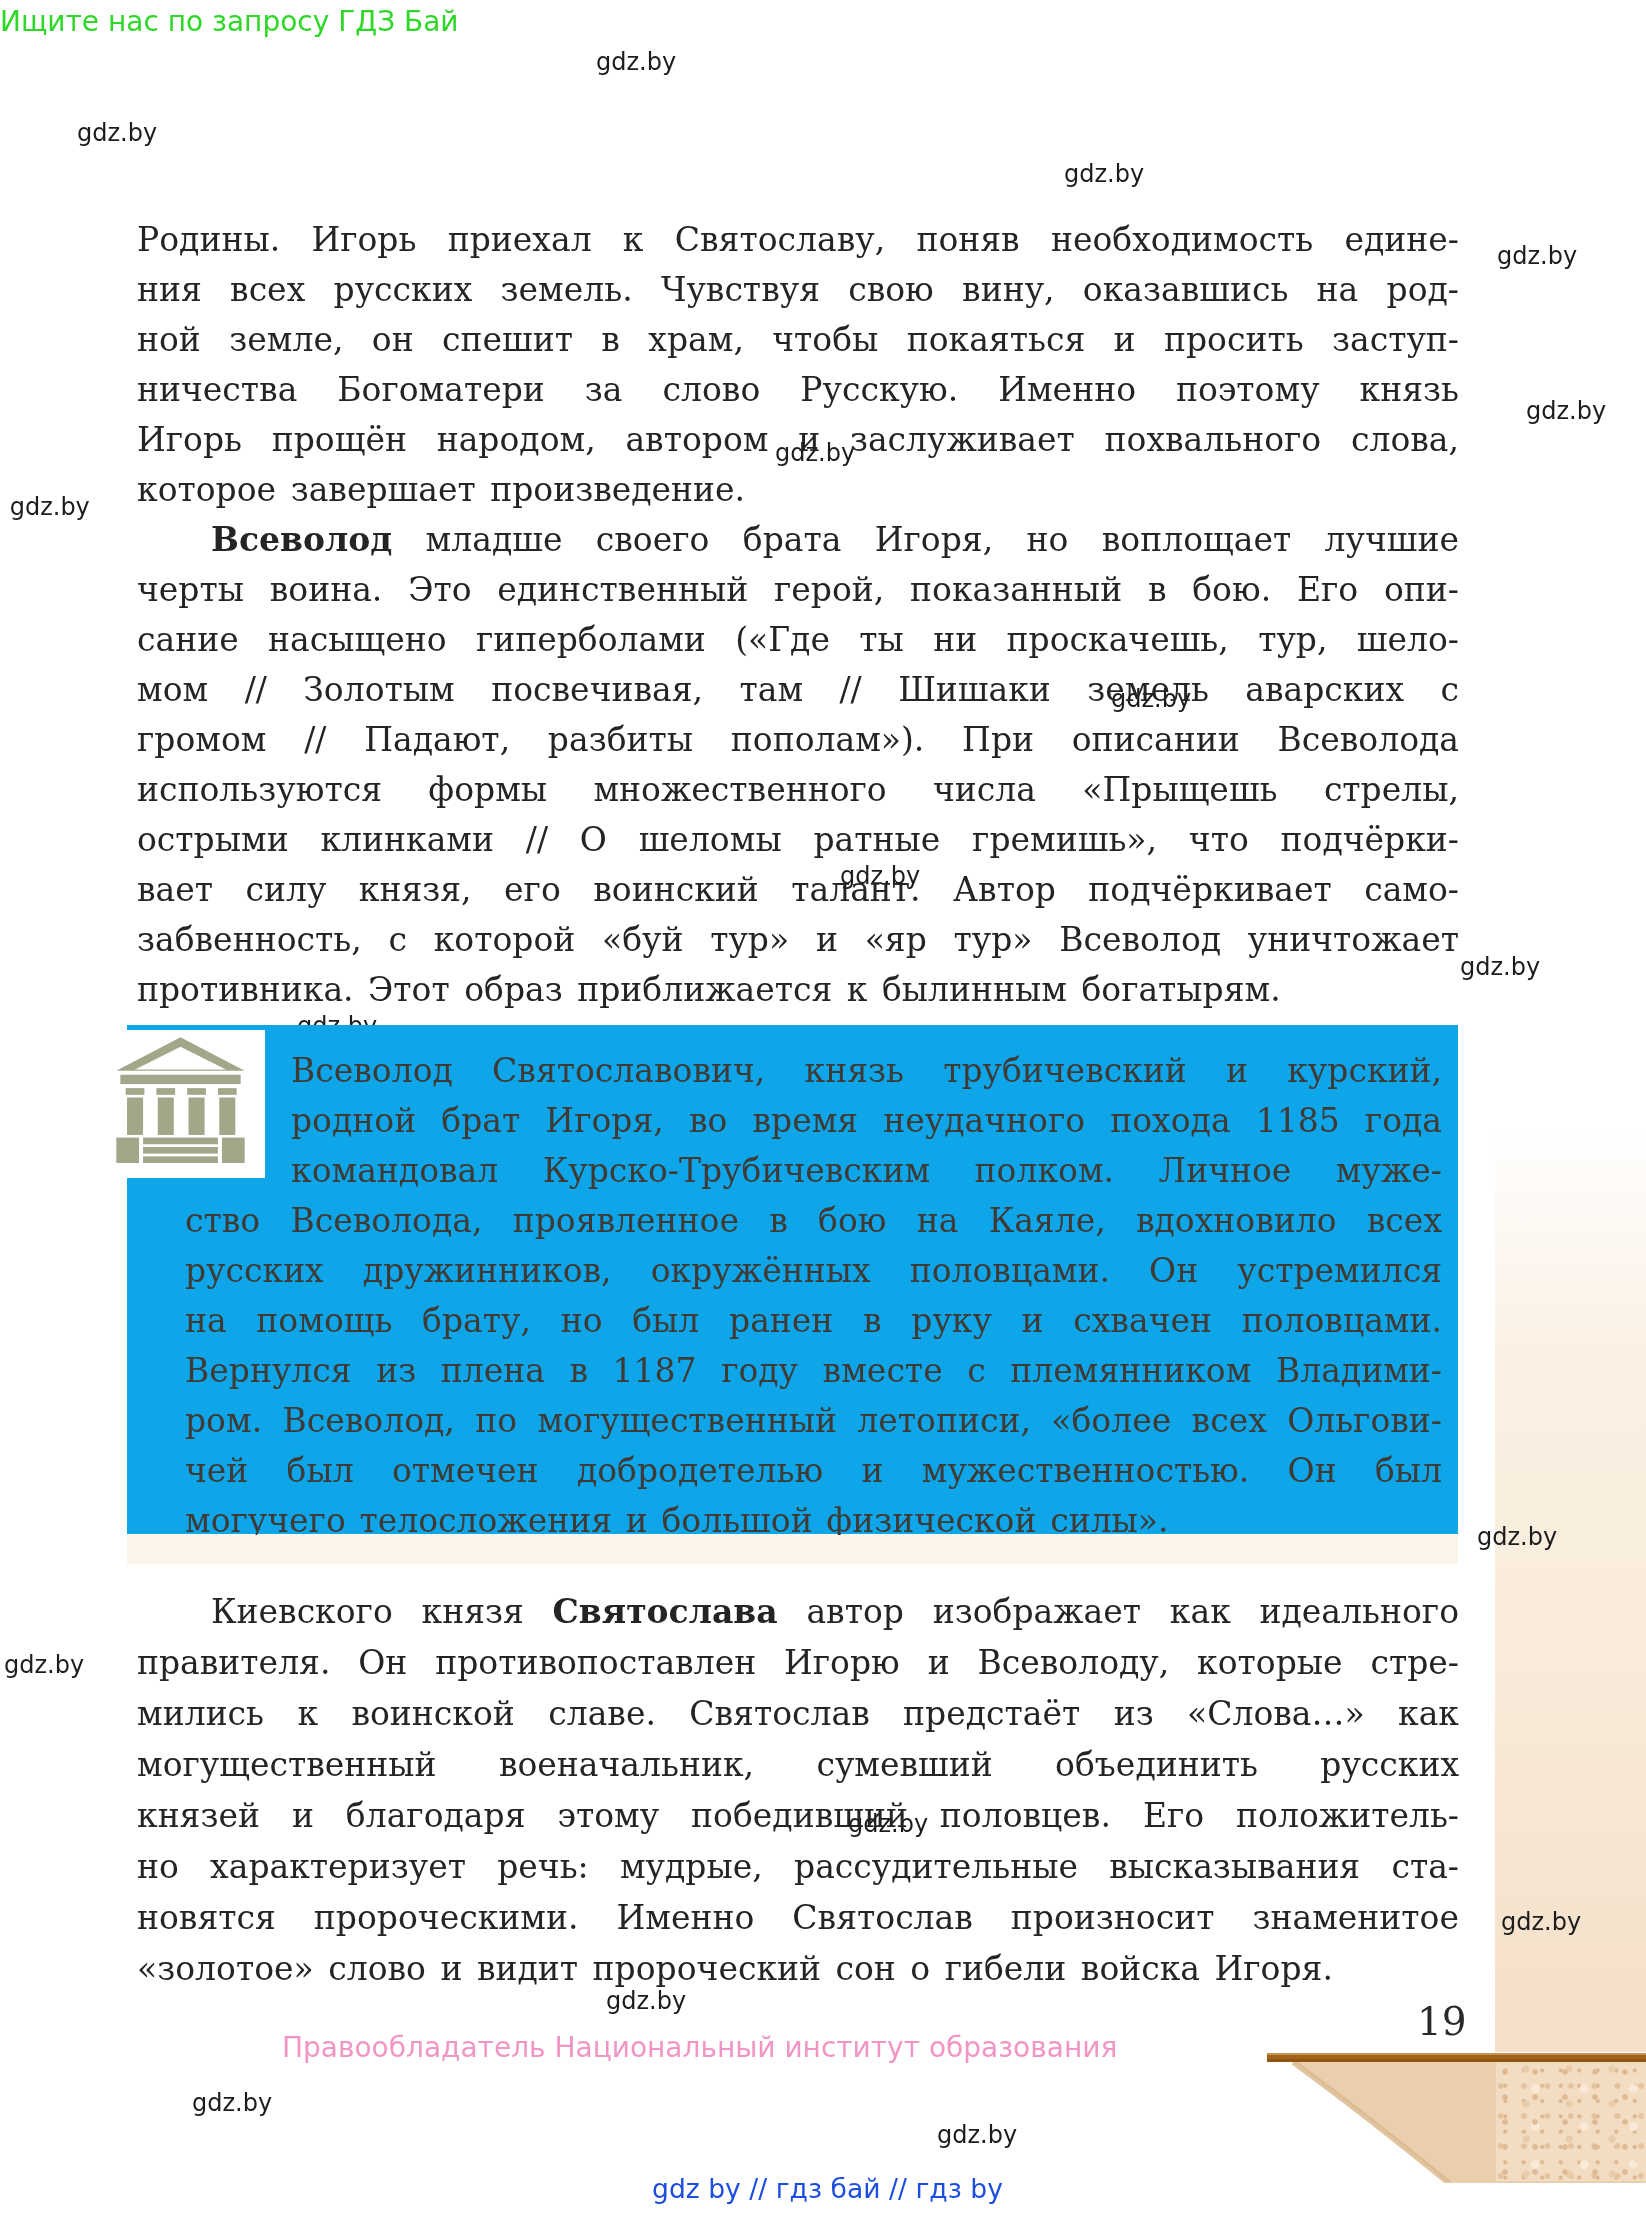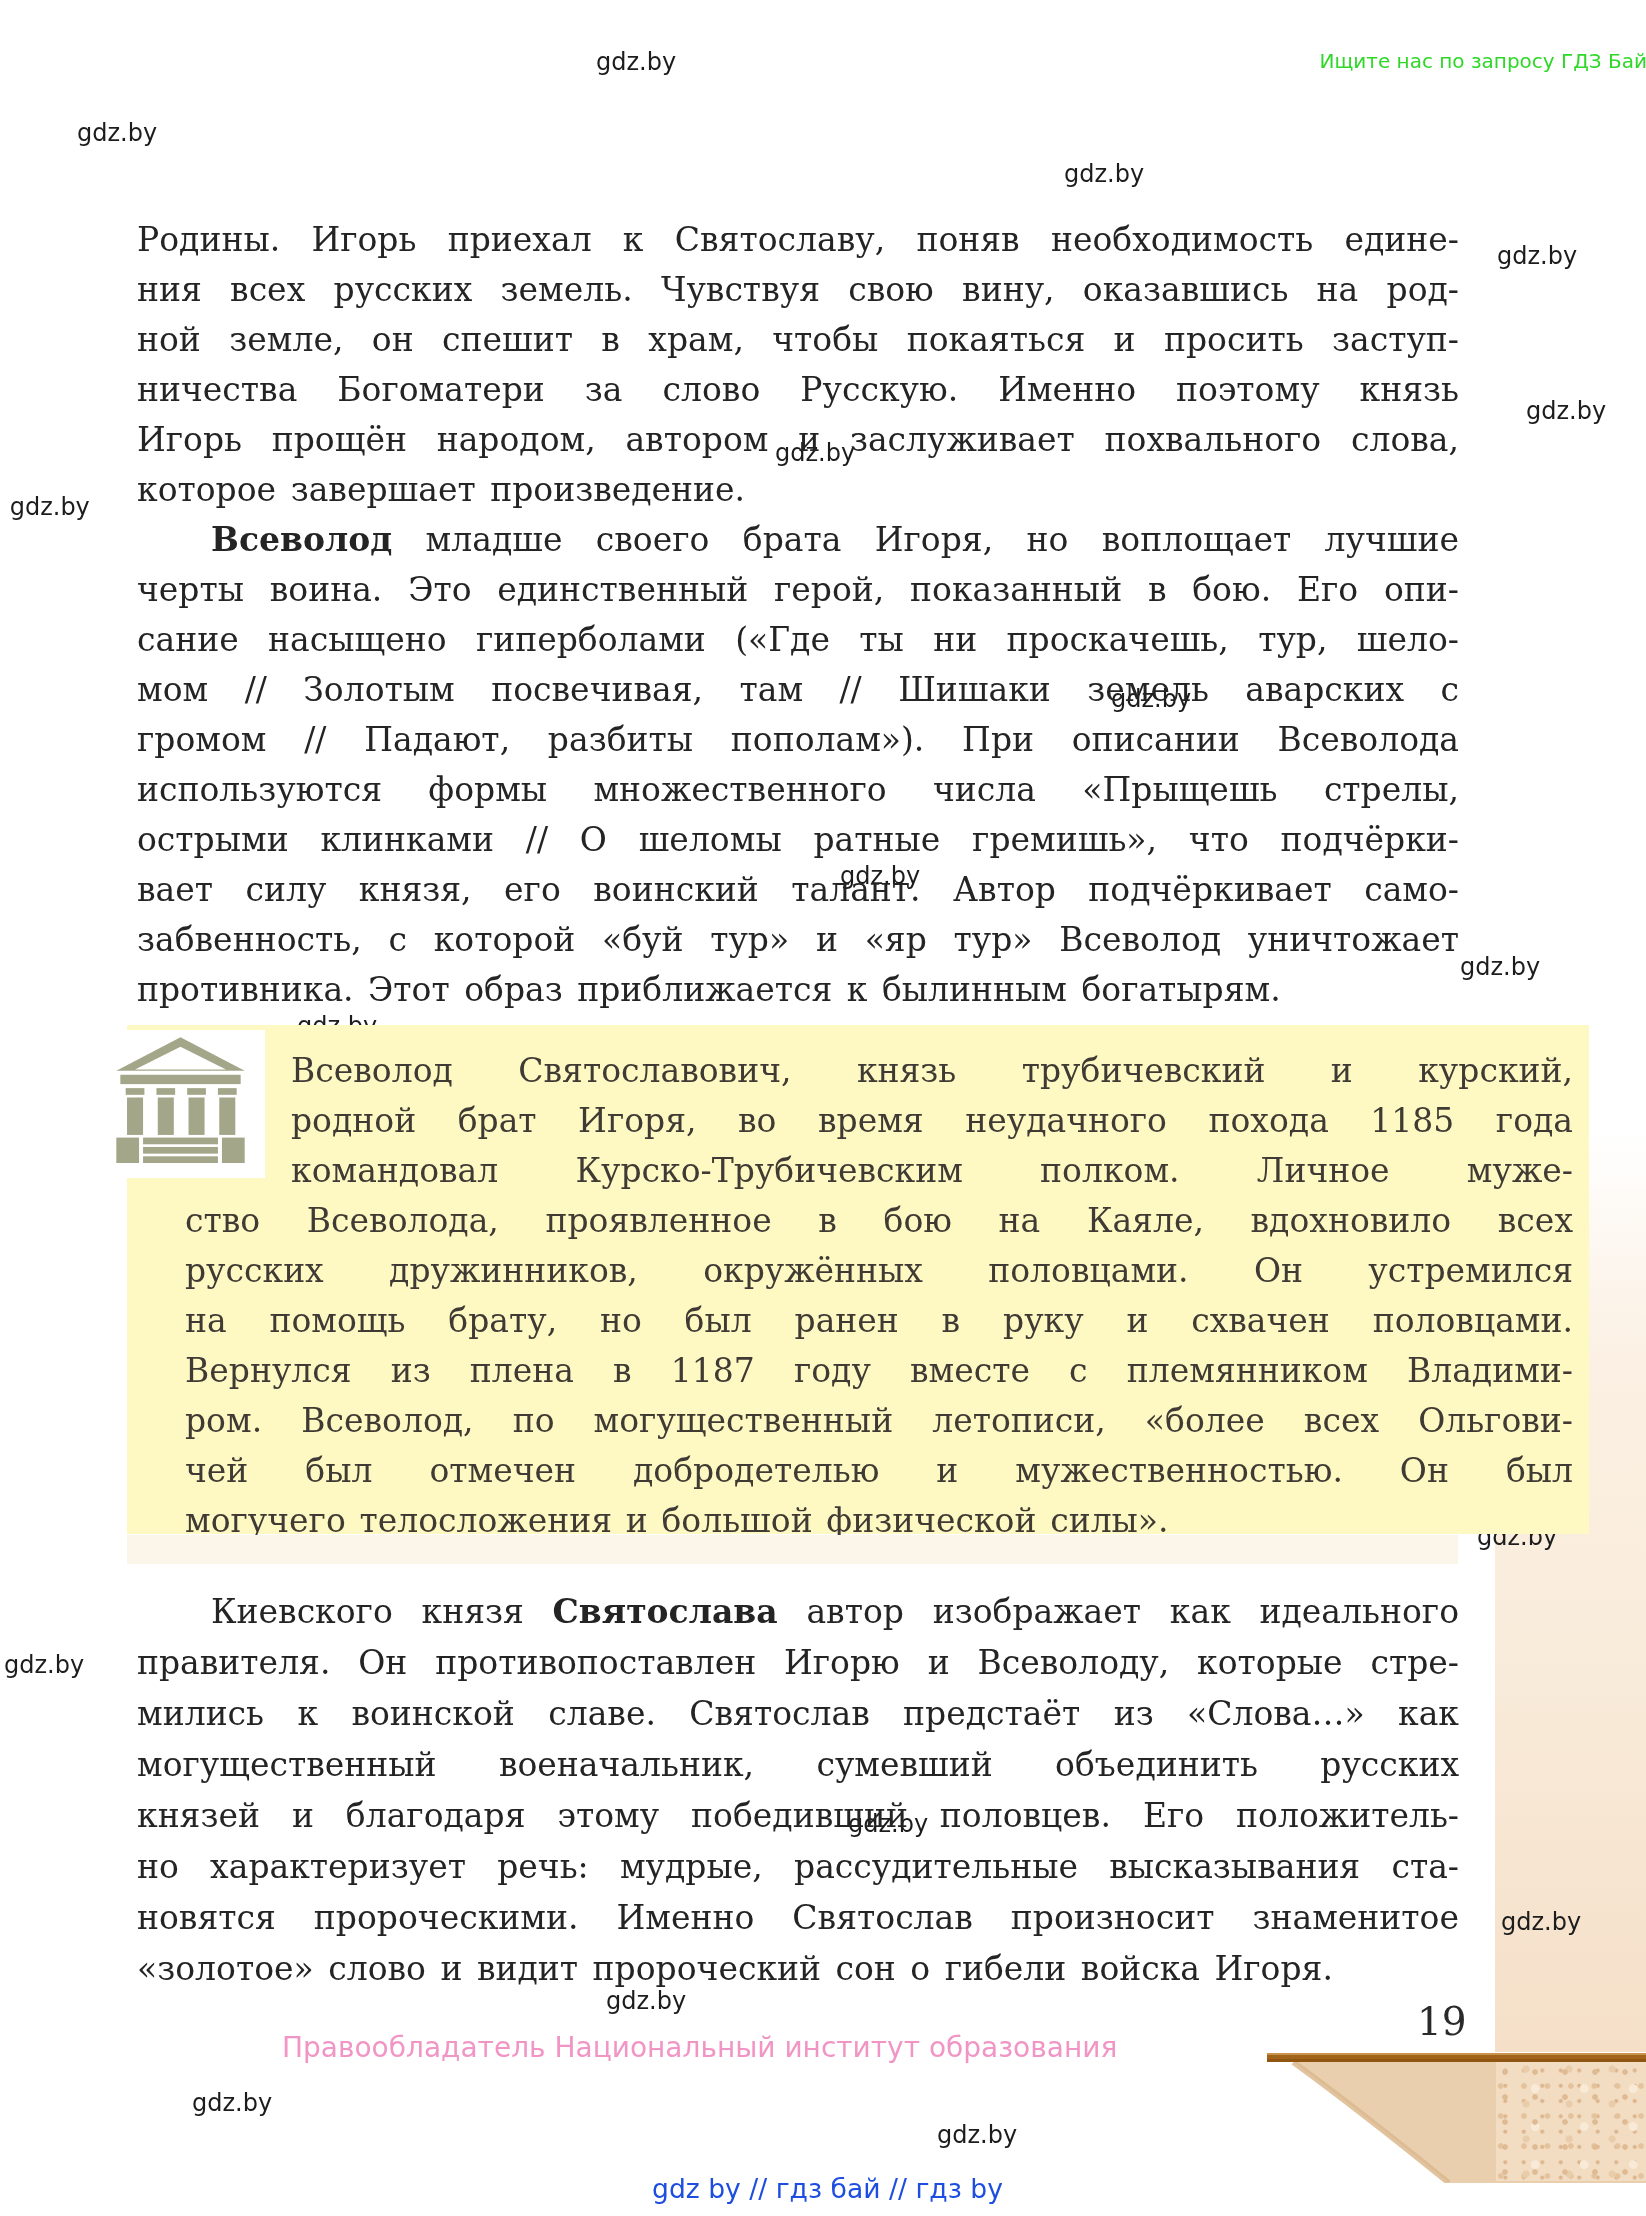--- a/index.html
+++ b/index.html
@@ -1,38 +1,38 @@
 <!DOCTYPE html>
 <html style="font-size:13px"><head>
 <meta charset="utf-8">
 <style>
   html,body{margin:0;padding:0;background:#ffffff;}
   .page{position:relative;width:1647px;height:2216px;background:#ffffff;overflow:hidden;
         font-family:"DejaVu Serif",serif;color:#242424;}
 
   
-  .promo{position:absolute;left:0;right:0;top:4.8px;text-align:right;
-         font-family:"DejaVu Sans",sans-serif;font-size:20px;color:#2fd828;margin-top:44px;}
+  .promo{position:absolute;left:0;right:0;top:4.8px;text-align:left;
+         font-family:"DejaVu Sans",sans-serif;font-size:28px;color:#2fd828;}
 
   
   .wm{position:absolute;font-family:"DejaVu Sans",sans-serif;font-size:24px;color:#1c1c1c;white-space:nowrap;}
 
   
   .textcol{position:absolute;left:137px;width:1322px;}
   .p1p2{top:202px;margin-top:13px;}
   .p3{top:1586px;}
   .tl{font-size:33px;line-height:50px;word-spacing:4px;
       text-align:justify;text-align-last:justify;white-space:normal;}
   .p3 .tl{line-height:51px;}
   .tl.lastline{text-align-last:left;}
   .tl.indent{padding-left:74px;}
   .b{font-weight:700;}
 
   
-  .infobox{position:absolute;left:127px;top:1025px;width:1462px;height:509px;background:#fef9c3;}
+  .infobox{position:absolute;left:127px;top:1025px;width:1331px;height:509px;background:#0ea5e9;}
   .infobox-strip{position:absolute;left:127px;top:1535px;width:1331px;height:29px;background:#fbf5ea;}
   .boxlines{position:absolute;left:58px;right:16px;top:21px;color:#3f3a33;}
   .bl{font-size:33px;line-height:50px;word-spacing:3.2px;text-align:justify;text-align-last:justify;}
   .bl.ind{padding-left:106px;}
   .bl.lastline{text-align-last:left;}
   .icon-plate{position:absolute;left:-35px;top:4.8px;width:173px;height:148px;background:#ffffff;}
   .temple{position:absolute;left:20px;top:6.4px;}
 
   
   .band{position:absolute;left:1495px;top:1128px;width:152px;height:924px;

